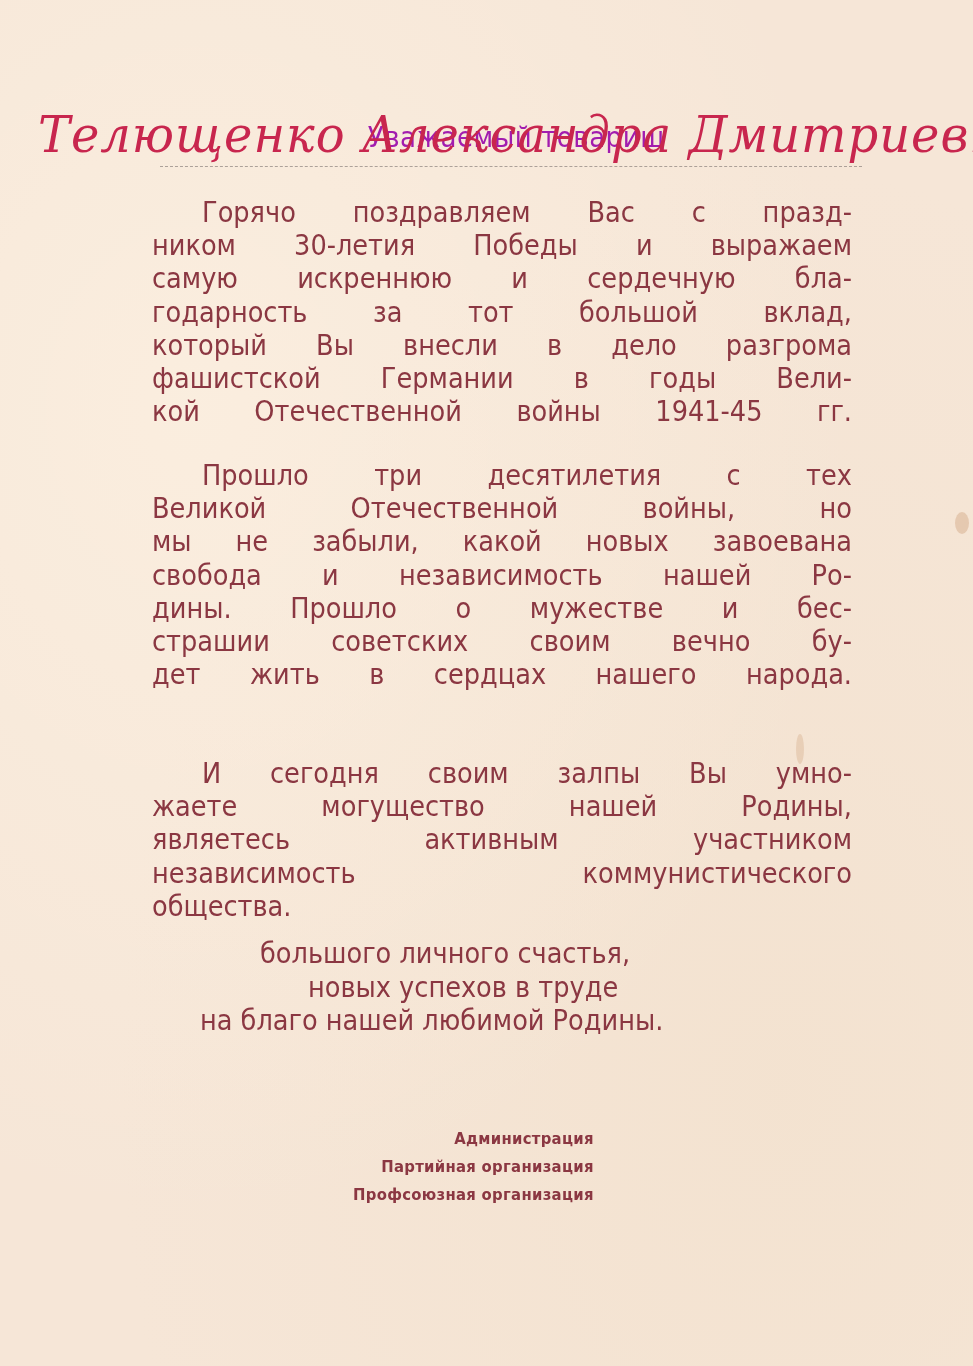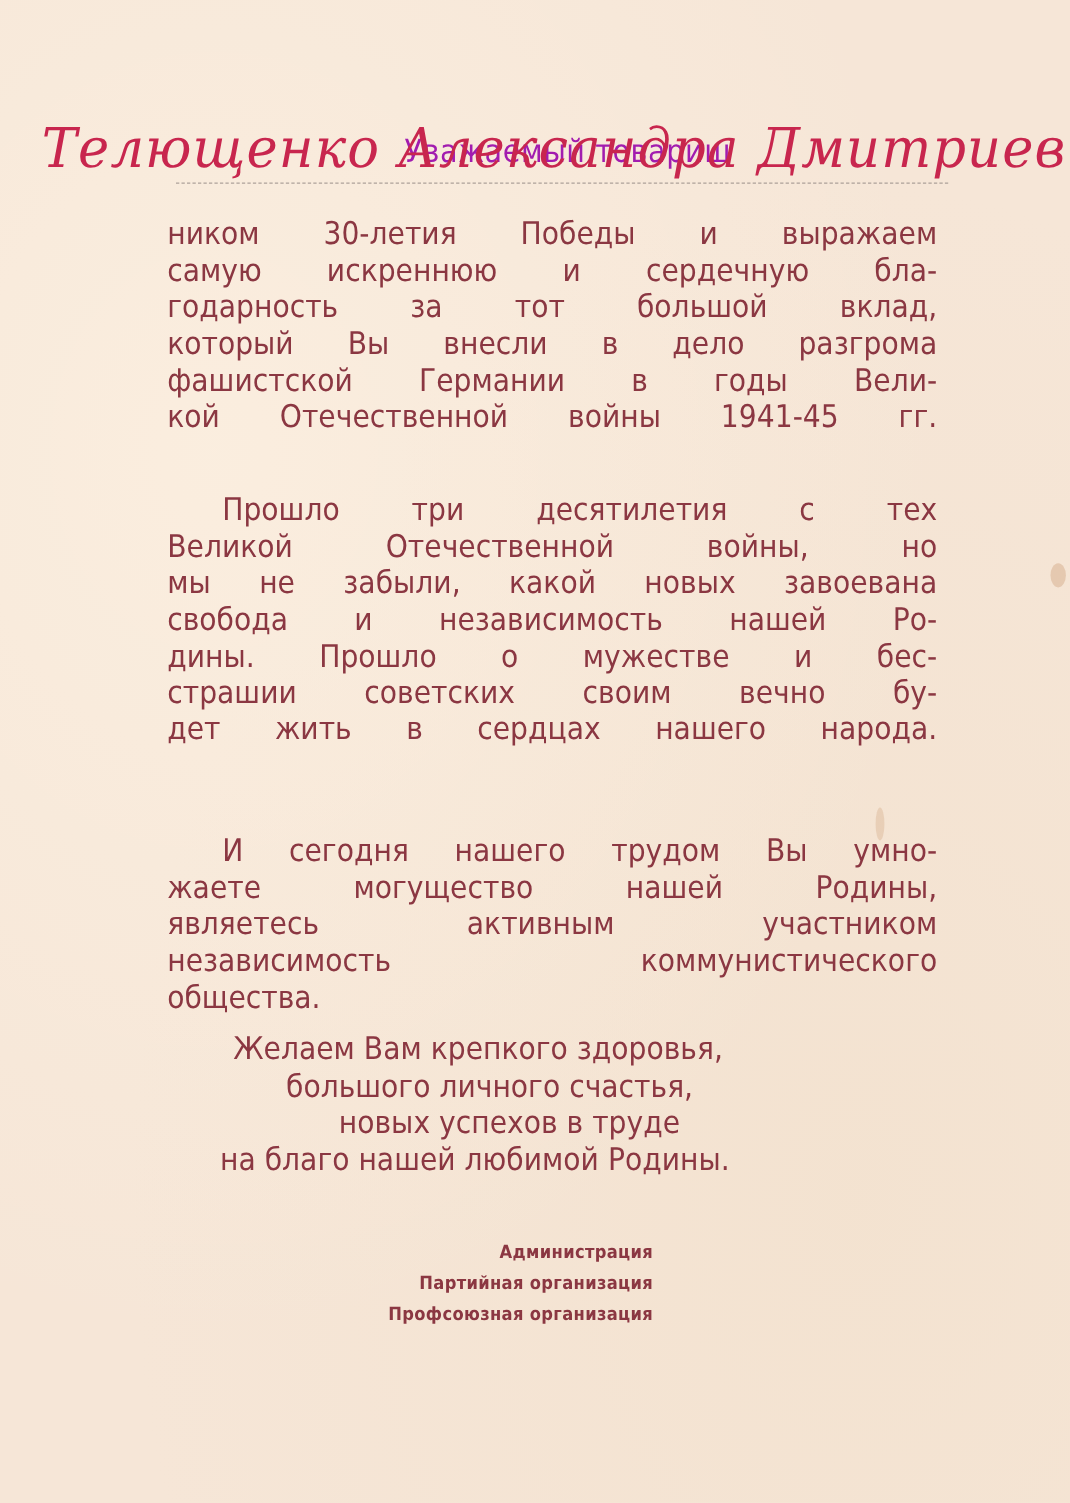--- a/index.html
+++ b/index.html
@@ -75,21 +75,21 @@
       text-align-last: justify;
       white-space: nowrap;
     }
     .body-text .line.indent {
       padding-left: 50px;
     }
     .body-text .line.last {
       text-align-last: left;
     }
     .p1 { top: 196px; }
-    .p2 { top: 447px; }
+    .p2 { top: 459px; }
     .p3 { top: 757px; }
     .wishes {
       position: absolute;
       left: 150px;
       width: 700px;
       top: 937px;
       font-size: 28.5px;
       line-height: 33.5px;
       color: #8b3742;
     }
@@ -126,48 +126,48 @@
   <div class="stain" style="left:955px;top:512px;width:14px;height:22px;"></div>
   <div class="stain" style="left:796px;top:734px;width:8px;height:30px;background:rgba(205,160,120,0.3);"></div>
 
   <div class="salutation">Уважаемый товарищ</div>
 
   <div class="handwritten-name">Телющенко Александра Дмитриевна</div>
 
   <div class="name-line"></div>
 
   <div class="body-text p1">
+    <span class="line indent">Горячо поздравляем Вас с празд-</span>
     <span class="line">ником 30-летия Победы и выражаем</span>
     <span class="line">самую искреннюю и сердечную бла-</span>
     <span class="line">годарность за тот большой вклад,</span>
     <span class="line">который Вы внесли в дело разгрома</span>
     <span class="line">фашистской Германии в годы Вели-</span>
     <span class="line">кой Отечественной войны 1941-45 гг.</span>
   </div>
 
   <div class="body-text p2">
     <span class="line indent">Прошло три десятилетия с тех</span>
     <span class="line">Великой Отечественной войны, но</span>
     <span class="line">мы не забыли, какой новых завоевана</span>
     <span class="line">свобода и независимость нашей Ро-</span>
     <span class="line">дины. Прошло о мужестве и бес-</span>
     <span class="line">страшии советских своим вечно бу-</span>
     <span class="line">дет жить в сердцах нашего народа.</span>
   </div>
 
   <div class="body-text p3">
-    <span class="line indent">И сегодня нашего трудом Вы умно-</span>
+    <span class="line indent">И сегодня своим залпы Вы умно-</span>
     <span class="line">жаете могущество нашей Родины,</span>
     <span class="line">являетесь активным участником</span>
     <span class="line">независимость коммунистического</span>
     <span class="line last">общества.</span>
   </div>
 
   <div class="wishes">
-    <span class="line w1">Желаем Вам крепкого здоровья,</span>
     <span class="line w2">большого личного счастья,</span>
     <span class="line w3">новых успехов в труде</span>
     <span class="line w4">на благо нашей любимой Родины.</span>
   </div>
 
   <div class="signatures">
     <span class="line">Администрация</span>
     <span class="line">Партийная организация</span>
     <span class="line">Профсоюзная организация</span>
   </div>

